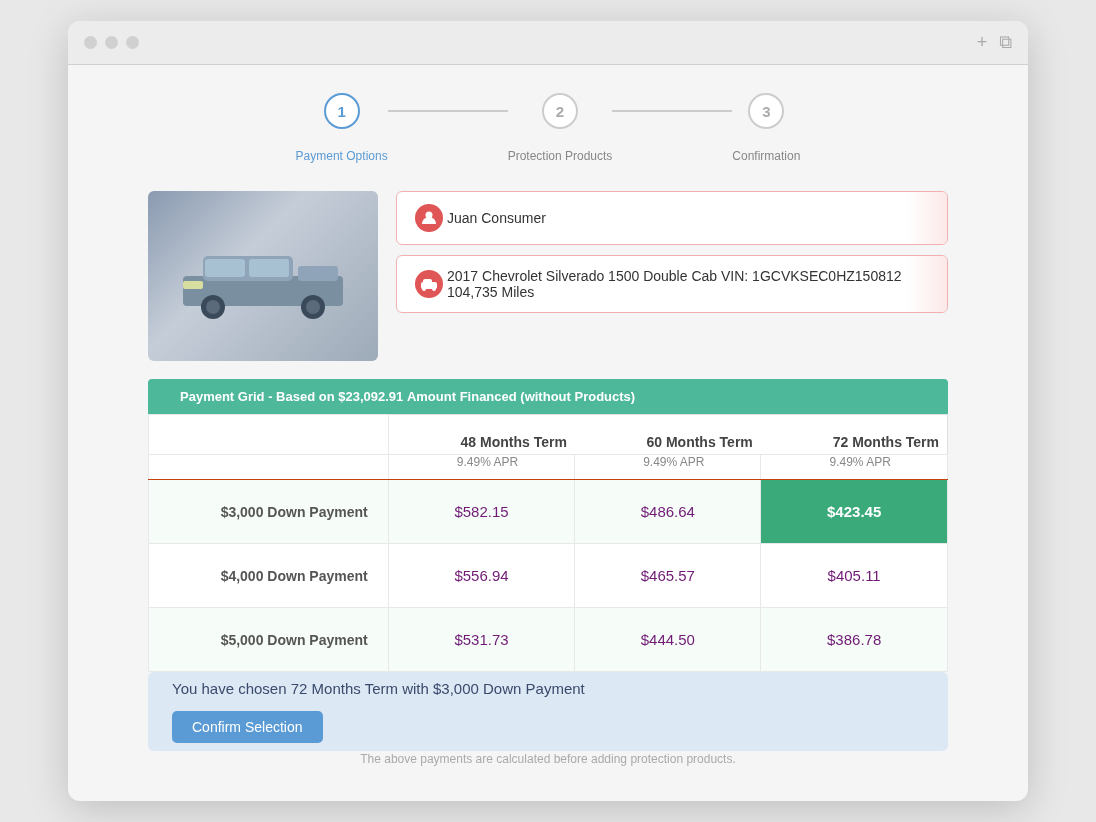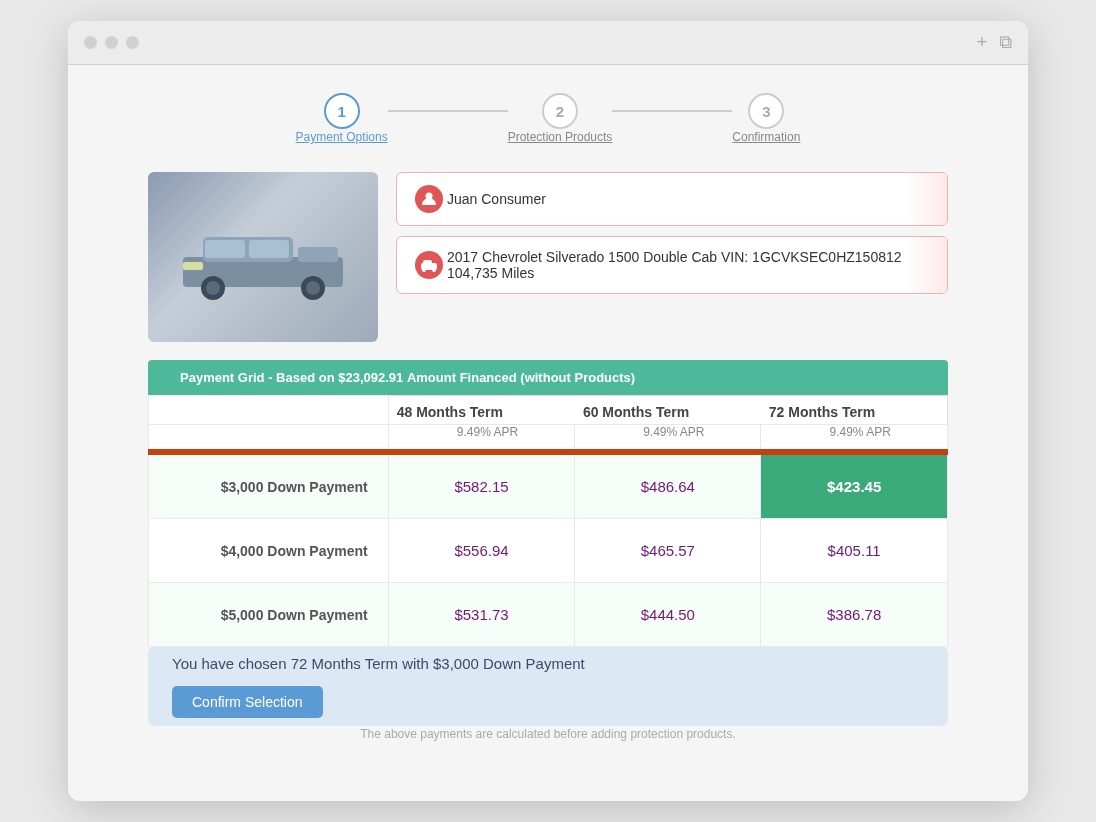--- a/index.html
+++ b/index.html
@@ -71,24 +71,23 @@
       z-index: 2;
       position: relative;
     }
     .step-circle.active {
       border-color: #5b9bd5;
       color: #5b9bd5;
     }
     .step-label {
       font-size: 12px;
       color: #888;
-      margin-top: 1px;
+      margin-top: 20px;
       text-align: left;
       white-space: nowrap;
-      text-decoration: underline;
     }
     .step-label.active {
       color: #5b9bd5;
     }
     .step-line {
       width: 120px;
       height: 2px;
       background: #ccc;
       margin-top: 17px;
     }
@@ -166,33 +165,33 @@
     .grid-header span {
       font-weight: 700;
     }
     .payment-table {
       width: 100%;
       border-collapse: collapse;
       border: 1px solid #e0e0e0;
       background: #fff;
     }
     .payment-table th {
-      padding: 8px 8px 4px 8px;
+      padding: 19px 8px 4px 8px;
       font-size: 14px;
       font-weight: 600;
       color: #444;
-      text-align: left;
+      text-align: right;
       border-bottom: 1px solid #e8e8e8;
     }
     .payment-table .apr-row td {
       font-size: 12px;
       color: #888;
       text-align: center;
       padding: 0 8px 10px 20px;
-      border-bottom: 6px solid #c2410c;
+      border-bottom: 1px solid #c2410c;
     }
     .payment-table td {
       padding: 23px 10px;
       text-align: center;
       border: 1px solid #e8e8e8;
     }
     .down-label {
       font-weight: 600;
       color: #555;
       font-size: 14px;

